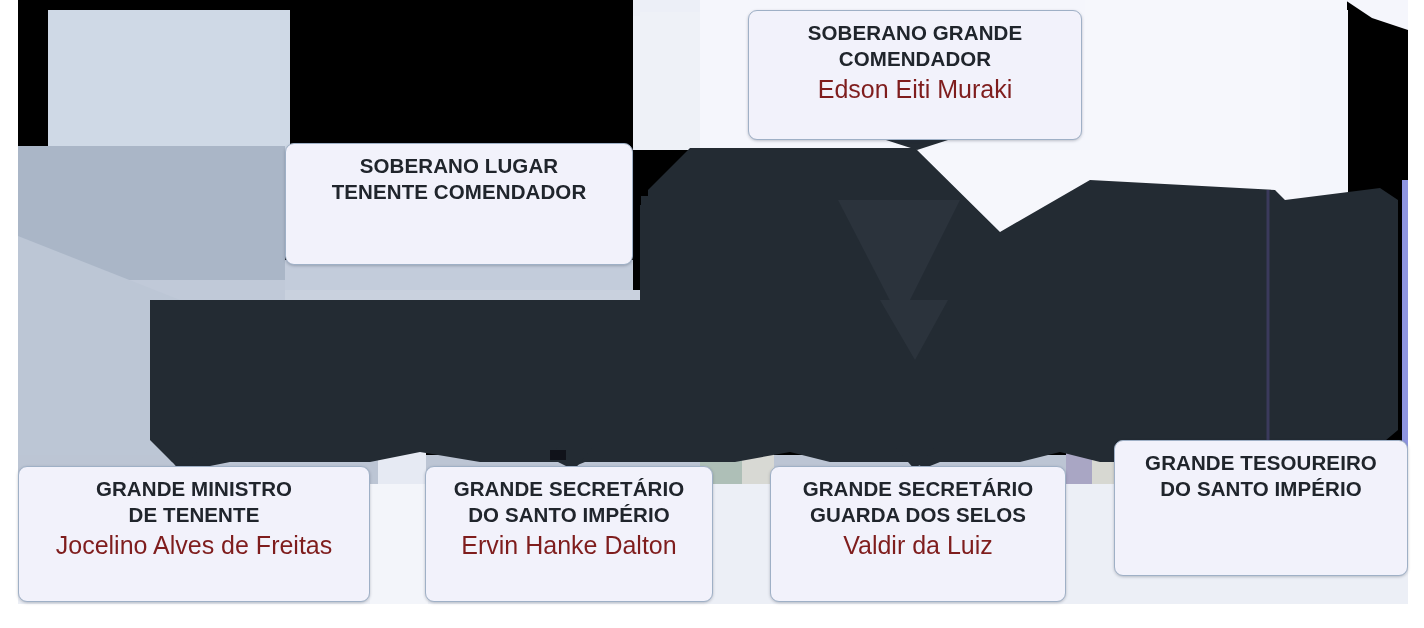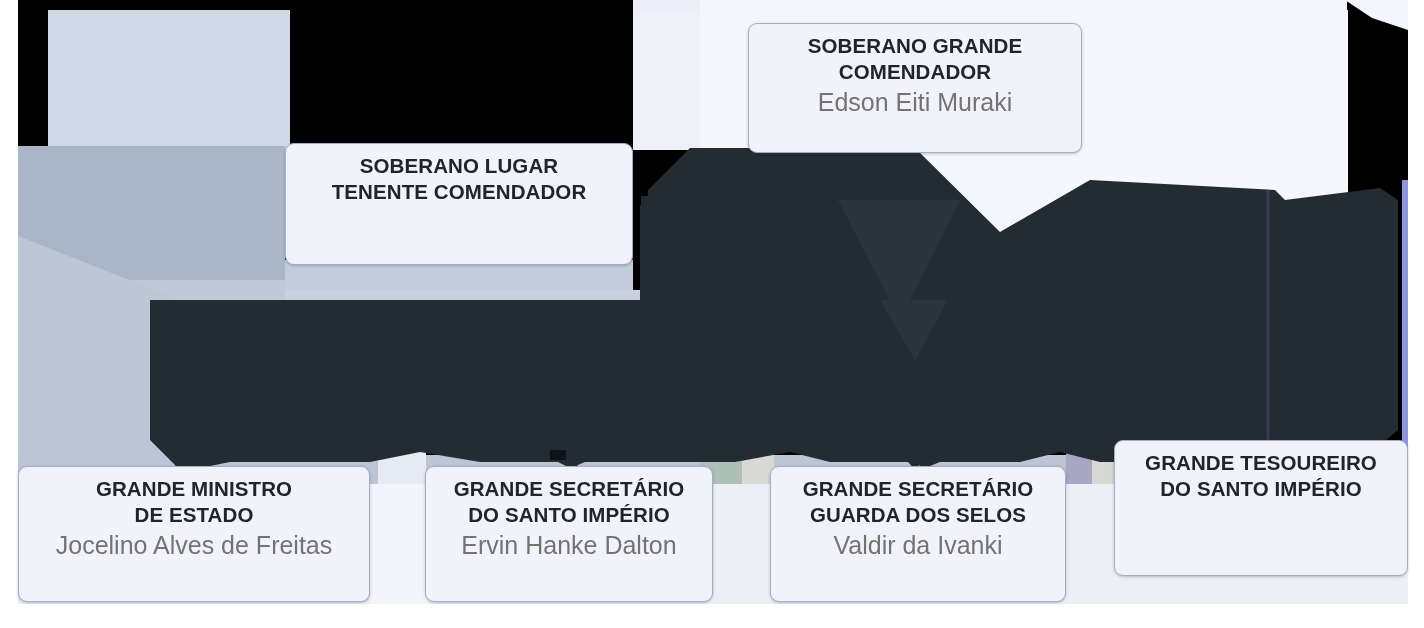--- a/index.html
+++ b/index.html
@@ -33,25 +33,25 @@
     line-height:1.27;
     letter-spacing:.1px;
     white-space:pre-line;
     color:#20252c;
   }
   .node .person{
     font-weight:normal;
     font-size:25px;
     line-height:1.26;
     margin-top:2px;
-    color:#737373;
+    color:#7f1d1d;
   }
 
   
-  #node-sgc{ left:748px;  top:23px;  width:334px; height:130px; }
+  #node-sgc{ left:748px;  top:10px;  width:334px; height:130px; }
   #node-slt{ left:285px;  top:143px; width:348px; height:122px; }
 
   #node-gm { left:18px;   top:466px; width:352px; height:136px; }
   #node-gs1{ left:425px;  top:466px; width:288px; height:136px; }
   #node-gs2{ left:770px;  top:466px; width:296px; height:136px; }
   #node-gt { left:1114px; top:440px; width:294px; height:136px; }
 </style>
 </head>
 <body>
 
@@ -179,34 +179,34 @@
     <div class="person">Edson Eiti Muraki</div>
   </div>
 
   <div class="node" id="node-slt">
     <div class="title">SOBERANO LUGAR
 TENENTE COMENDADOR</div>
   </div>
 
   <div class="node" id="node-gm">
     <div class="title">GRANDE MINISTRO
-DE ESTADO</div>
+DE TENENTE</div>
     <div class="person">Jocelino Alves de Freitas</div>
   </div>
 
   <div class="node" id="node-gs1">
     <div class="title">GRANDE SECRETÁRIO
 DO SANTO IMPÉRIO</div>
     <div class="person">Ervin Hanke Dalton</div>
   </div>
 
   <div class="node" id="node-gs2">
     <div class="title">GRANDE SECRETÁRIO
 GUARDA DOS SELOS</div>
-    <div class="person">Valdir da Ivanki</div>
+    <div class="person">Valdir da Luiz</div>
   </div>
 
   <div class="node" id="node-gt">
     <div class="title">GRANDE TESOUREIRO
 DO SANTO IMPÉRIO</div>
   </div>
 
 </div>
 
 </body></html>

